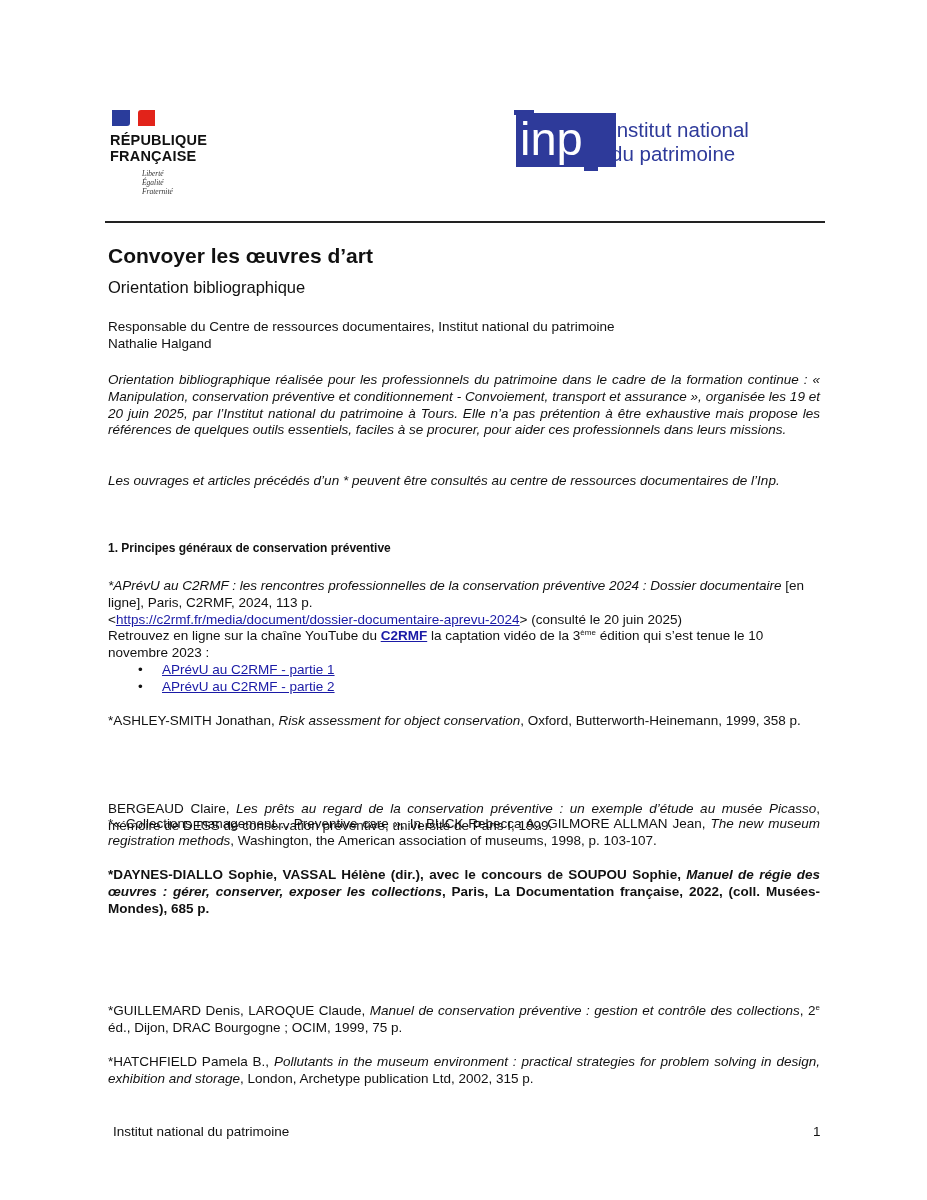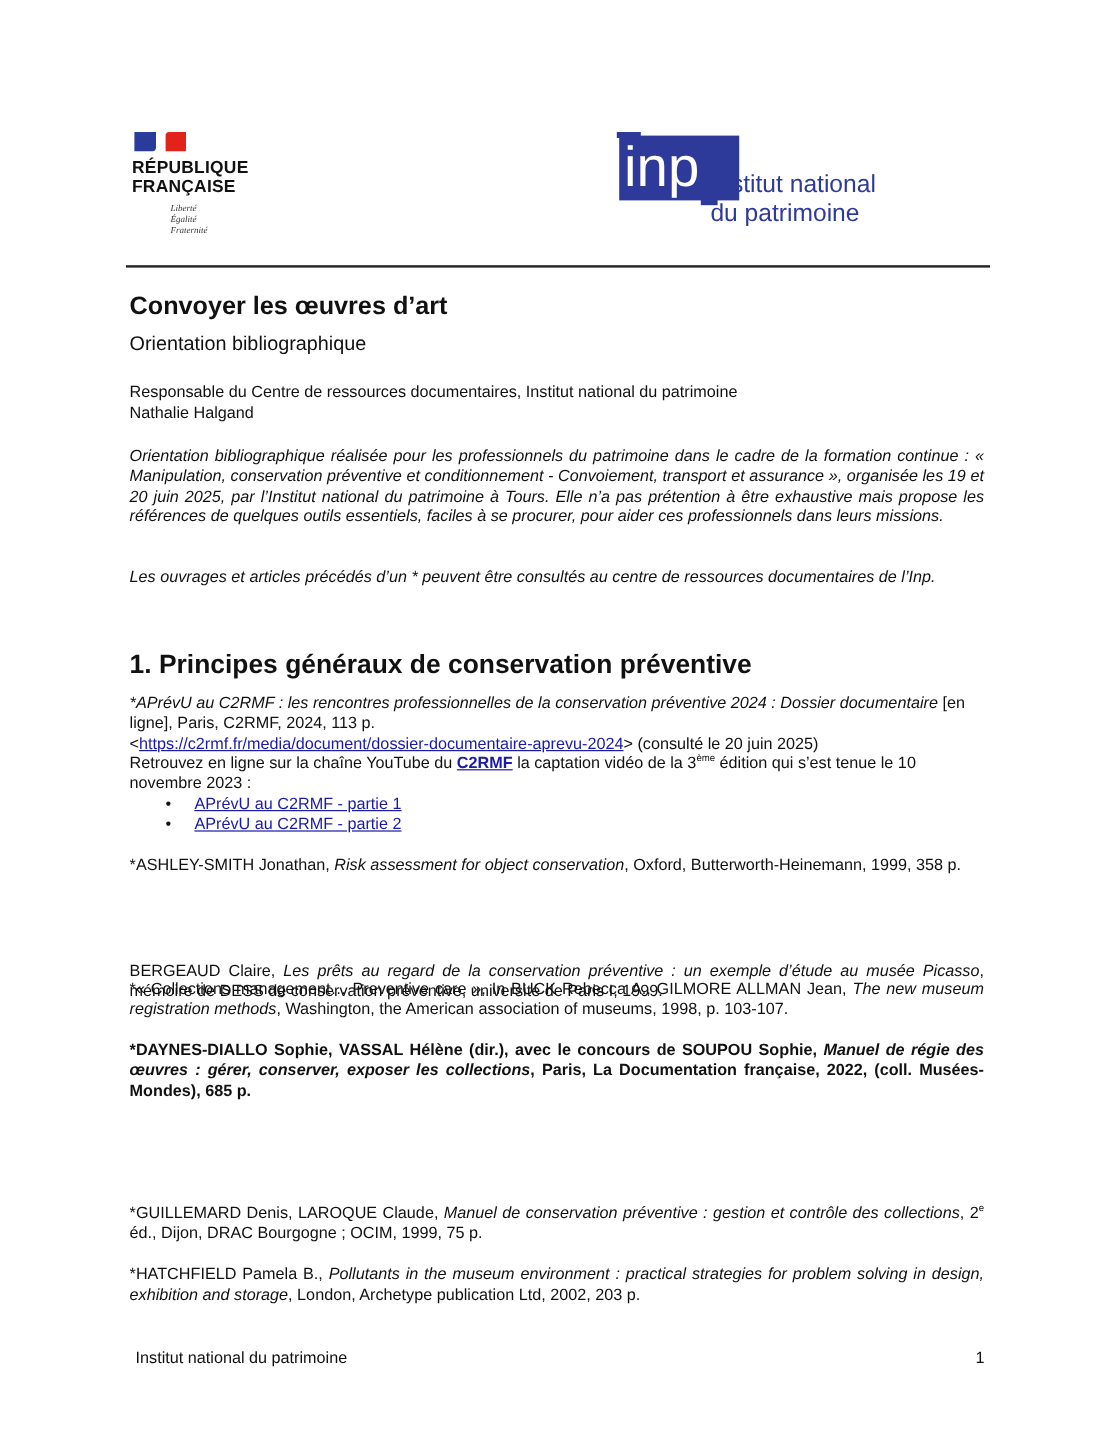--- a/index.html
+++ b/index.html
@@ -15,36 +15,36 @@
   .rf-flag .red { width: 17px; height: 16px; background: #e2231a; border-radius: 3px 0 0 0; }
   .rf-name { font-weight: bold; font-size: 14.5px; line-height: 16px; letter-spacing: 0.2px; margin-top: 5px; color: #111; }
   .rf-motto { font-family: "Liberation Serif", serif; font-style: italic; font-size: 7.5px; line-height: 9px; margin-top: 5px; color: #333; margin-left: 32px; }
 
   
   .inp-logo { position: absolute; left: 500px; top: 110px; height: 60px; width: 280px; }
   .inp-box { position: absolute; left: 0; top: 3px; width: 100px; height: 54px; background: #2e3a9a; margin-left: 16px; }
   .inp-box:before { content: ""; position: absolute; left: -2px; top: -3px; width: 20px; height: 5px; background: #2e3a9a; }
   .inp-box:after { content: ""; position: absolute; right: 18px; bottom: -4px; width: 14px; height: 5px; background: #2e3a9a; }
   .inp-text { position: absolute; left: 4px; top: -2px; color: #ffffff; font-size: 47px; line-height: 56px; letter-spacing: 0px; }
-  .inp-name { position: absolute; left: 92px; top: 8px; color: #2e3a9a; font-size: 20.5px; line-height: 24px; margin-top: 24px; }
+  .inp-name { position: absolute; left: 111px; top: 8px; color: #2e3a9a; font-size: 20.5px; line-height: 24px; }
 
   .rule { position: absolute; left: 105px; top: 221px; width: 720px; height: 2px; background: #222; }
 
   .title { position: absolute; left: 108px; top: 244px; font-size: 21px; font-weight: bold; color: #111; }
   .subtitle { position: absolute; left: 108px; top: 278px; font-size: 16.5px; color: #111; }
 
   .author { position: absolute; left: 108px; top: 318px; font-size: 13.5px; line-height: 17px; }
 
   .para { position: absolute; left: 108px; width: 712px; font-size: 13.5px; line-height: 16.8px; text-align: justify; }
   .it { font-style: italic; }
   .b { font-weight: bold; }
   .link { color: #1a1aa6; text-decoration: underline; }
   .link-b { color: #1a1aa6; text-decoration: underline; font-weight: bold; }
 
-  .section-head { position: absolute; left: 108px; top: 541px; font-size: 22px; font-weight: bold; }
+  .section-head { position: absolute; left: 108px; top: 541px; font-size: 12px; font-weight: bold; }
 
   .bullets { position: absolute; left: 138px; top: 661px; font-size: 13.5px; line-height: 17px; margin: 0; padding: 0; list-style: none; }
   .bullets li { position: relative; padding-left: 24px; }
   .bullets li:before { content: "•"; position: absolute; left: 0; top: 0; color: #111; }
 
   .footer-left { position: absolute; left: 113px; top: 1124px; font-size: 13.5px; text-align: center; }
   .footer-right { position: absolute; left: 813px; top: 1124px; font-size: 13.5px; }
   sup { font-size: 8px; line-height: 0; }
 </style>
 </head>
@@ -121,18 +121,18 @@
   <div class="para b" style="top:867px;">
     <span>*DAYNES-DIALLO Sophie, VASSAL Hélène (dir.), avec le concours de SOUPOU Sophie, </span><span class="it">Manuel de régie des œuvres : gérer, conserver, exposer les collections</span><span>, Paris, La Documentation française, 2022, (coll. Musées-Mondes), 685 p.</span>
   </div>
 
 
   <div class="para" style="top:1003px;">
     <span>*GUILLEMARD Denis, LAROQUE Claude, </span><span class="it">Manuel de conservation préventive : gestion et contrôle des collections</span><span>, 2</span><sup>e</sup><span> éd., Dijon, DRAC Bourgogne ; OCIM, 1999, 75 p.</span>
   </div>
 
   <div class="para" style="top:1054px;">
-    <span>*HATCHFIELD Pamela B., </span><span class="it">Pollutants in the museum environment : practical strategies for problem solving in design, exhibition and storage</span><span>, London, Archetype publication Ltd, 2002, 203 p.</span>
+    <span>*HATCHFIELD Pamela B., </span><span class="it">Pollutants in the museum environment : practical strategies for problem solving in design, exhibition and storage</span><span>, London, Archetype publication Ltd, 2002, 315 p.</span>
   </div>
 
   <div class="footer-left">Institut national du patrimoine</div>
   <div class="footer-right">1</div>
 </div>
 
 </body></html>

